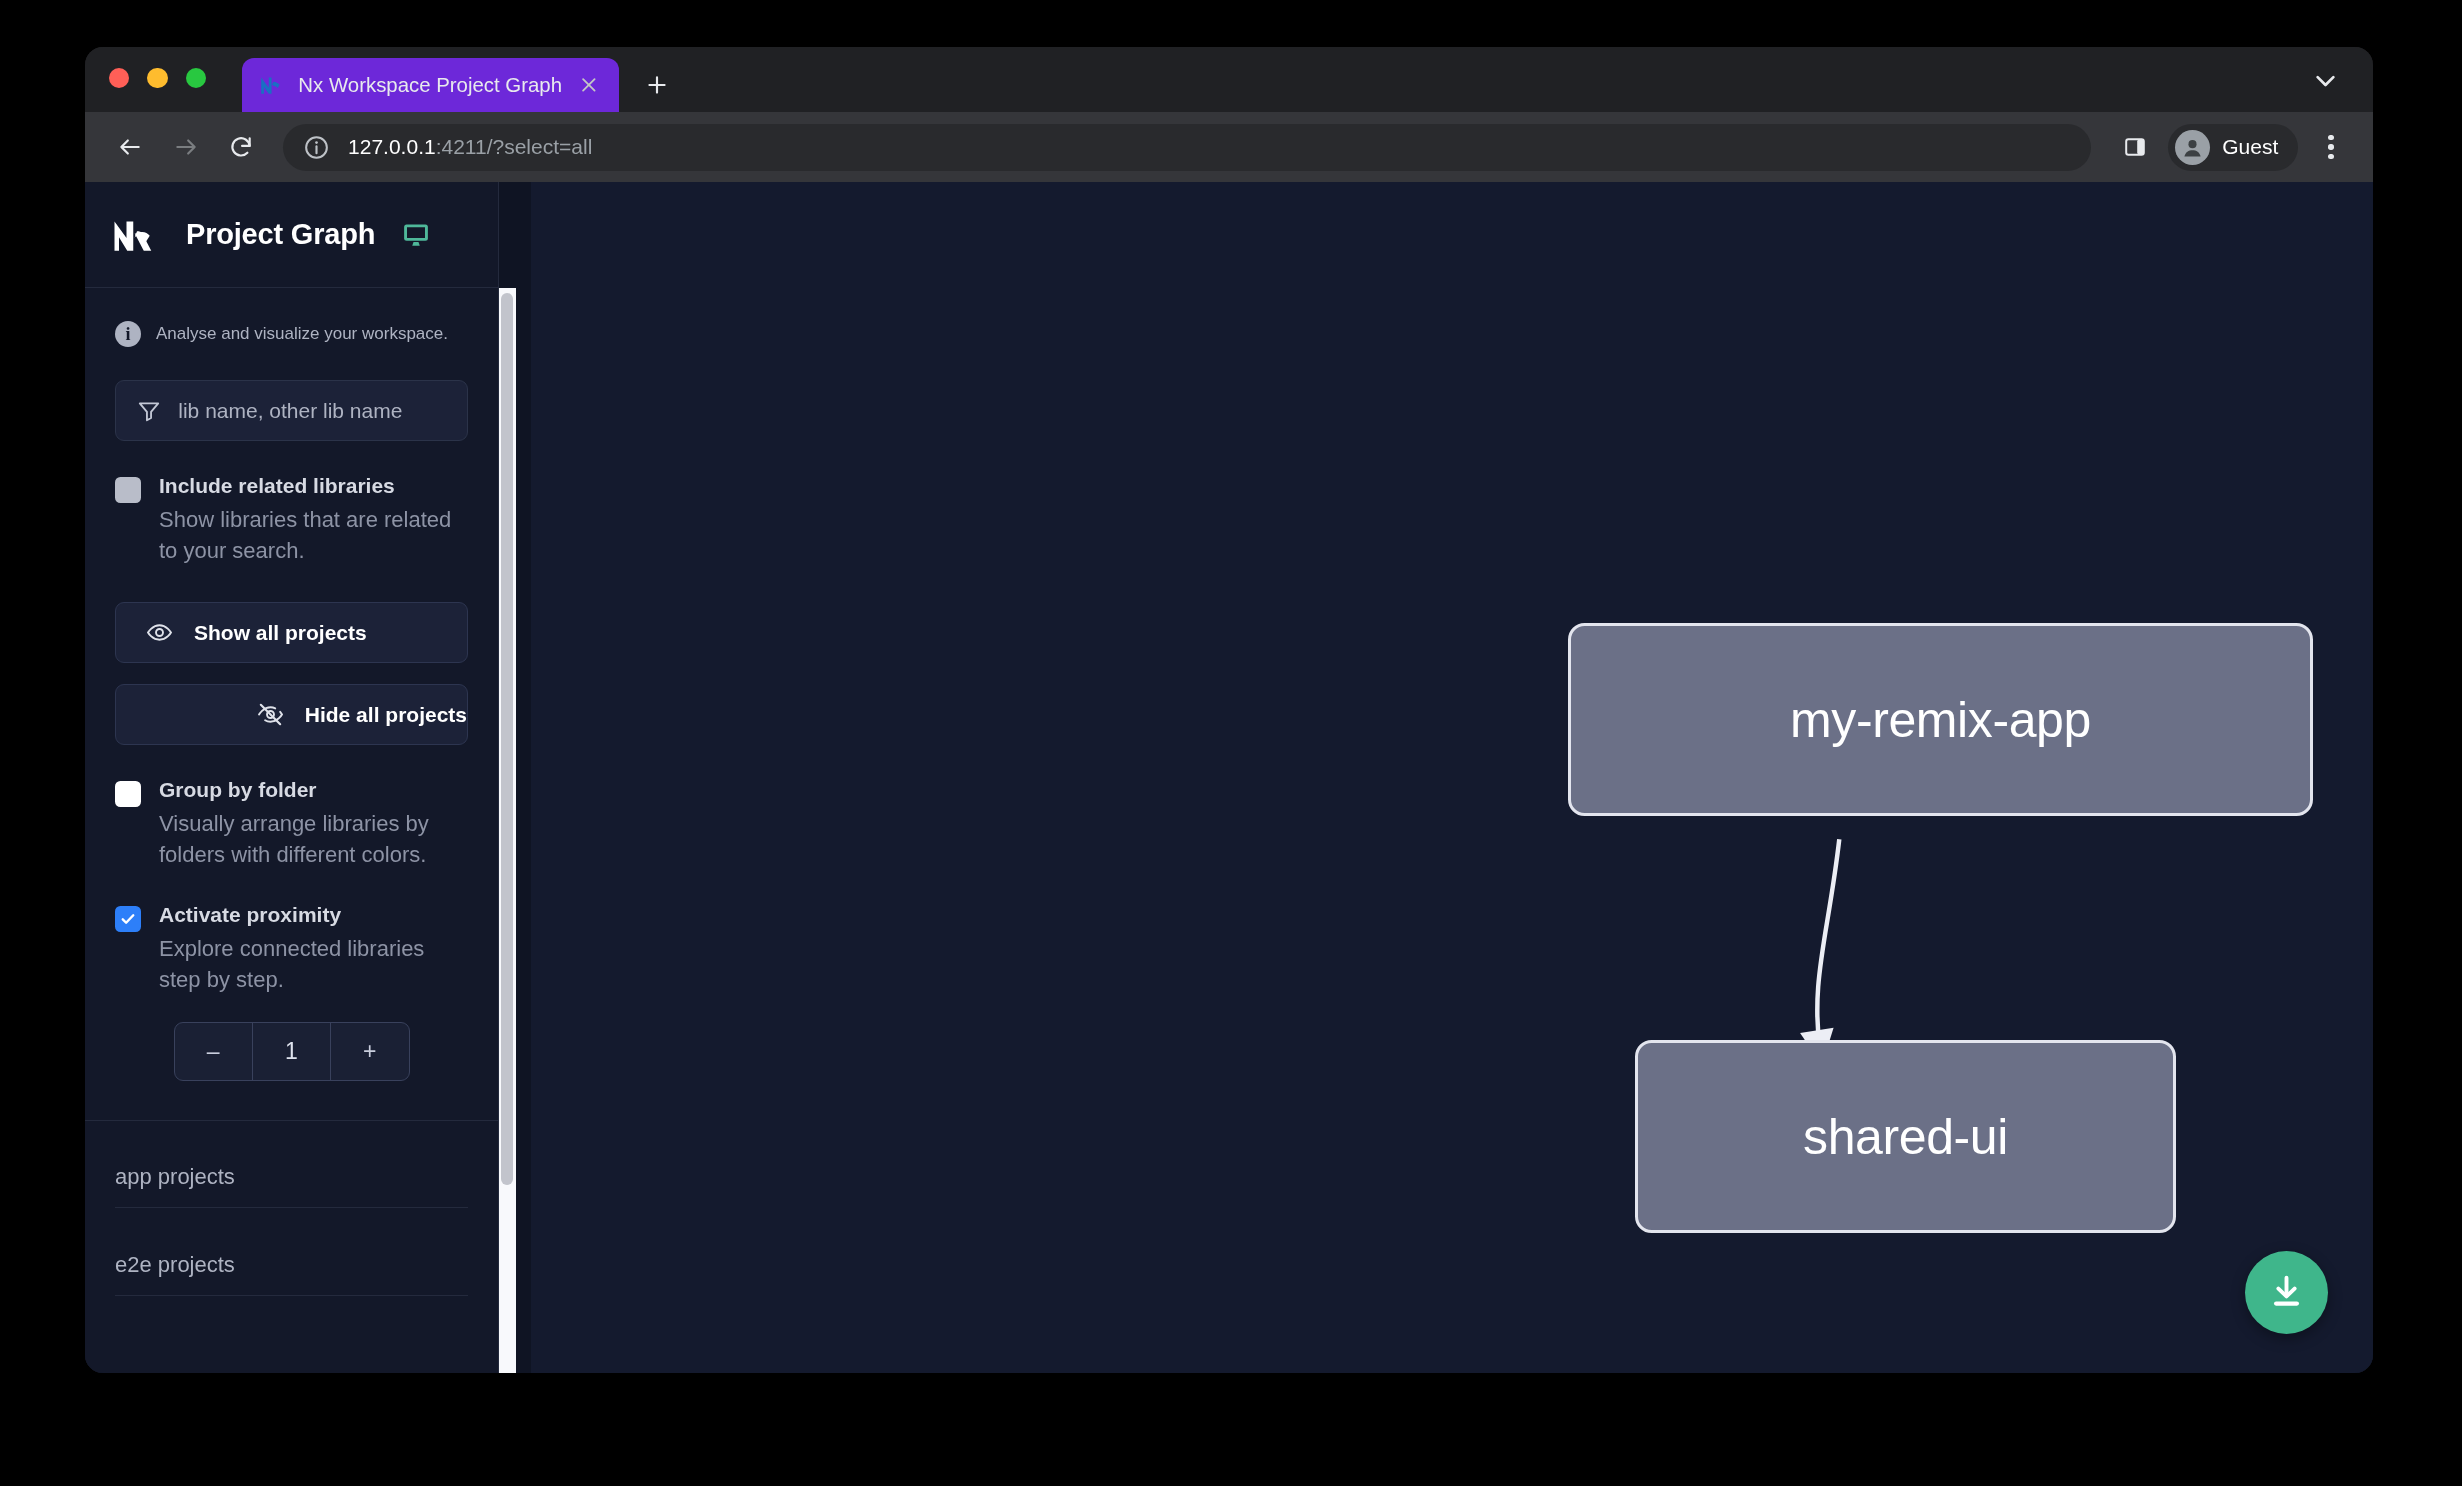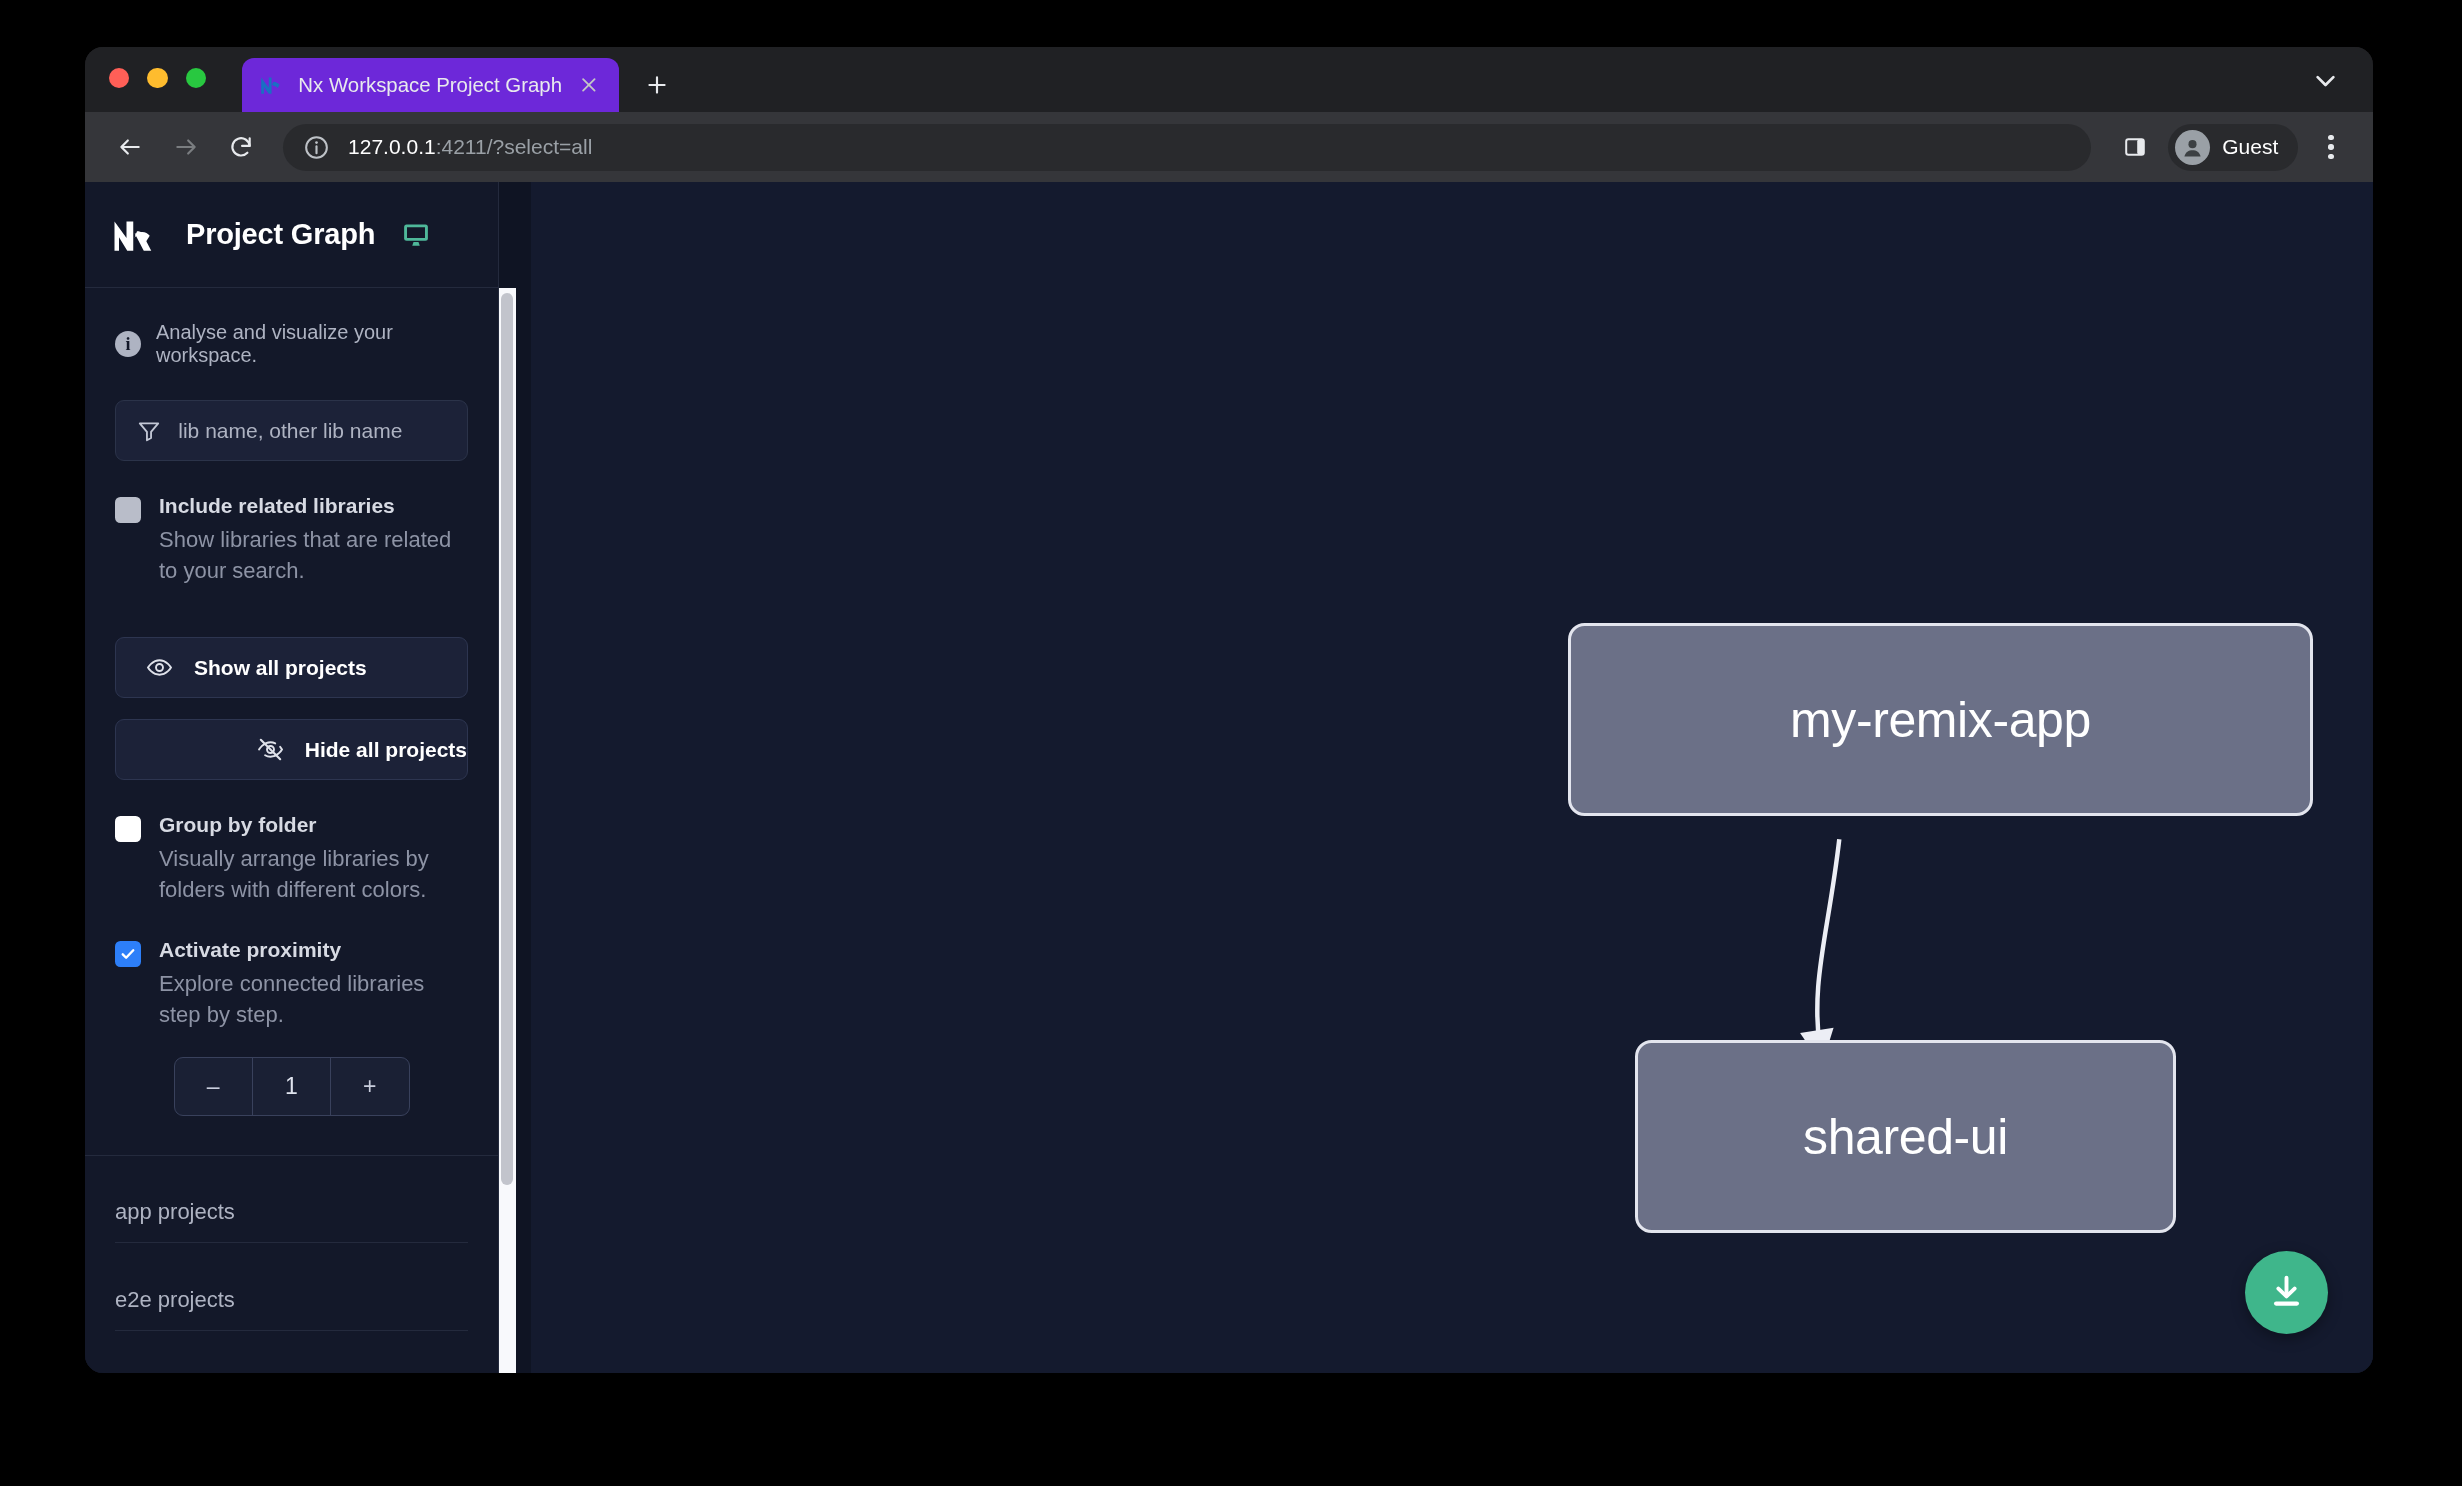--- a/index.html
+++ b/index.html
@@ -194,21 +194,21 @@
   }
   .info-dot {
     width: 26px; height: 26px; border-radius: 50%;
     background: #aeb3c2;
     color: #131829;
     font-size: 18px; font-weight: bold;
     display:flex; align-items:center; justify-content:center;
     flex: 0 0 auto;
     font-family: "Liberation Serif", serif;
   }
-  .sb-note-text { color: #aeb3c2; font-size: 20px; }
+  .sb-note-text { color: #aeb3c2; font-size: 17px; }
 
   .sb-search {
     margin: 33px 30px 0 30px;
     height: 61px;
     background: #1c2238;
     border: 0.8px solid #2b3349;
     border-radius: 9px;
     display: flex;
     align-items: center;
     padding: 0 19.7px;
@@ -237,21 +237,21 @@
   }
   .cb.unchecked-grey { background: #b9bdc9; }
   .cb.unchecked-white { background: #ffffff; }
   .cb.checked { background: #2d7ff9; display:flex; align-items:center; justify-content:center; }
   .cb.checked svg { width: 18px; height: 18px; }
   .opt-label { color: #d7dae3; font-size: 21px; font-weight: bold; line-height: 1.25; }
   .opt-desc { color: #8d93a5; font-size: 22px; line-height: 1.42; margin-top: 4.5px; max-width: 318px; }
   .opt-text-wrap { flex: 1 1 auto; }
 
   .sb-btn {
-    margin: 16px 30px;
+    margin: 1px 30px;
     height: 61px;
     background: #1c2238;
     border: 0.8px solid #2d3550;
     border-radius: 9px;
     display: flex;
     align-items: center;
     padding-left: 30px;
     gap: 21px;
   }
   .sb-btn + .sb-btn { margin-top: 21px; justify-content: flex-end; }

